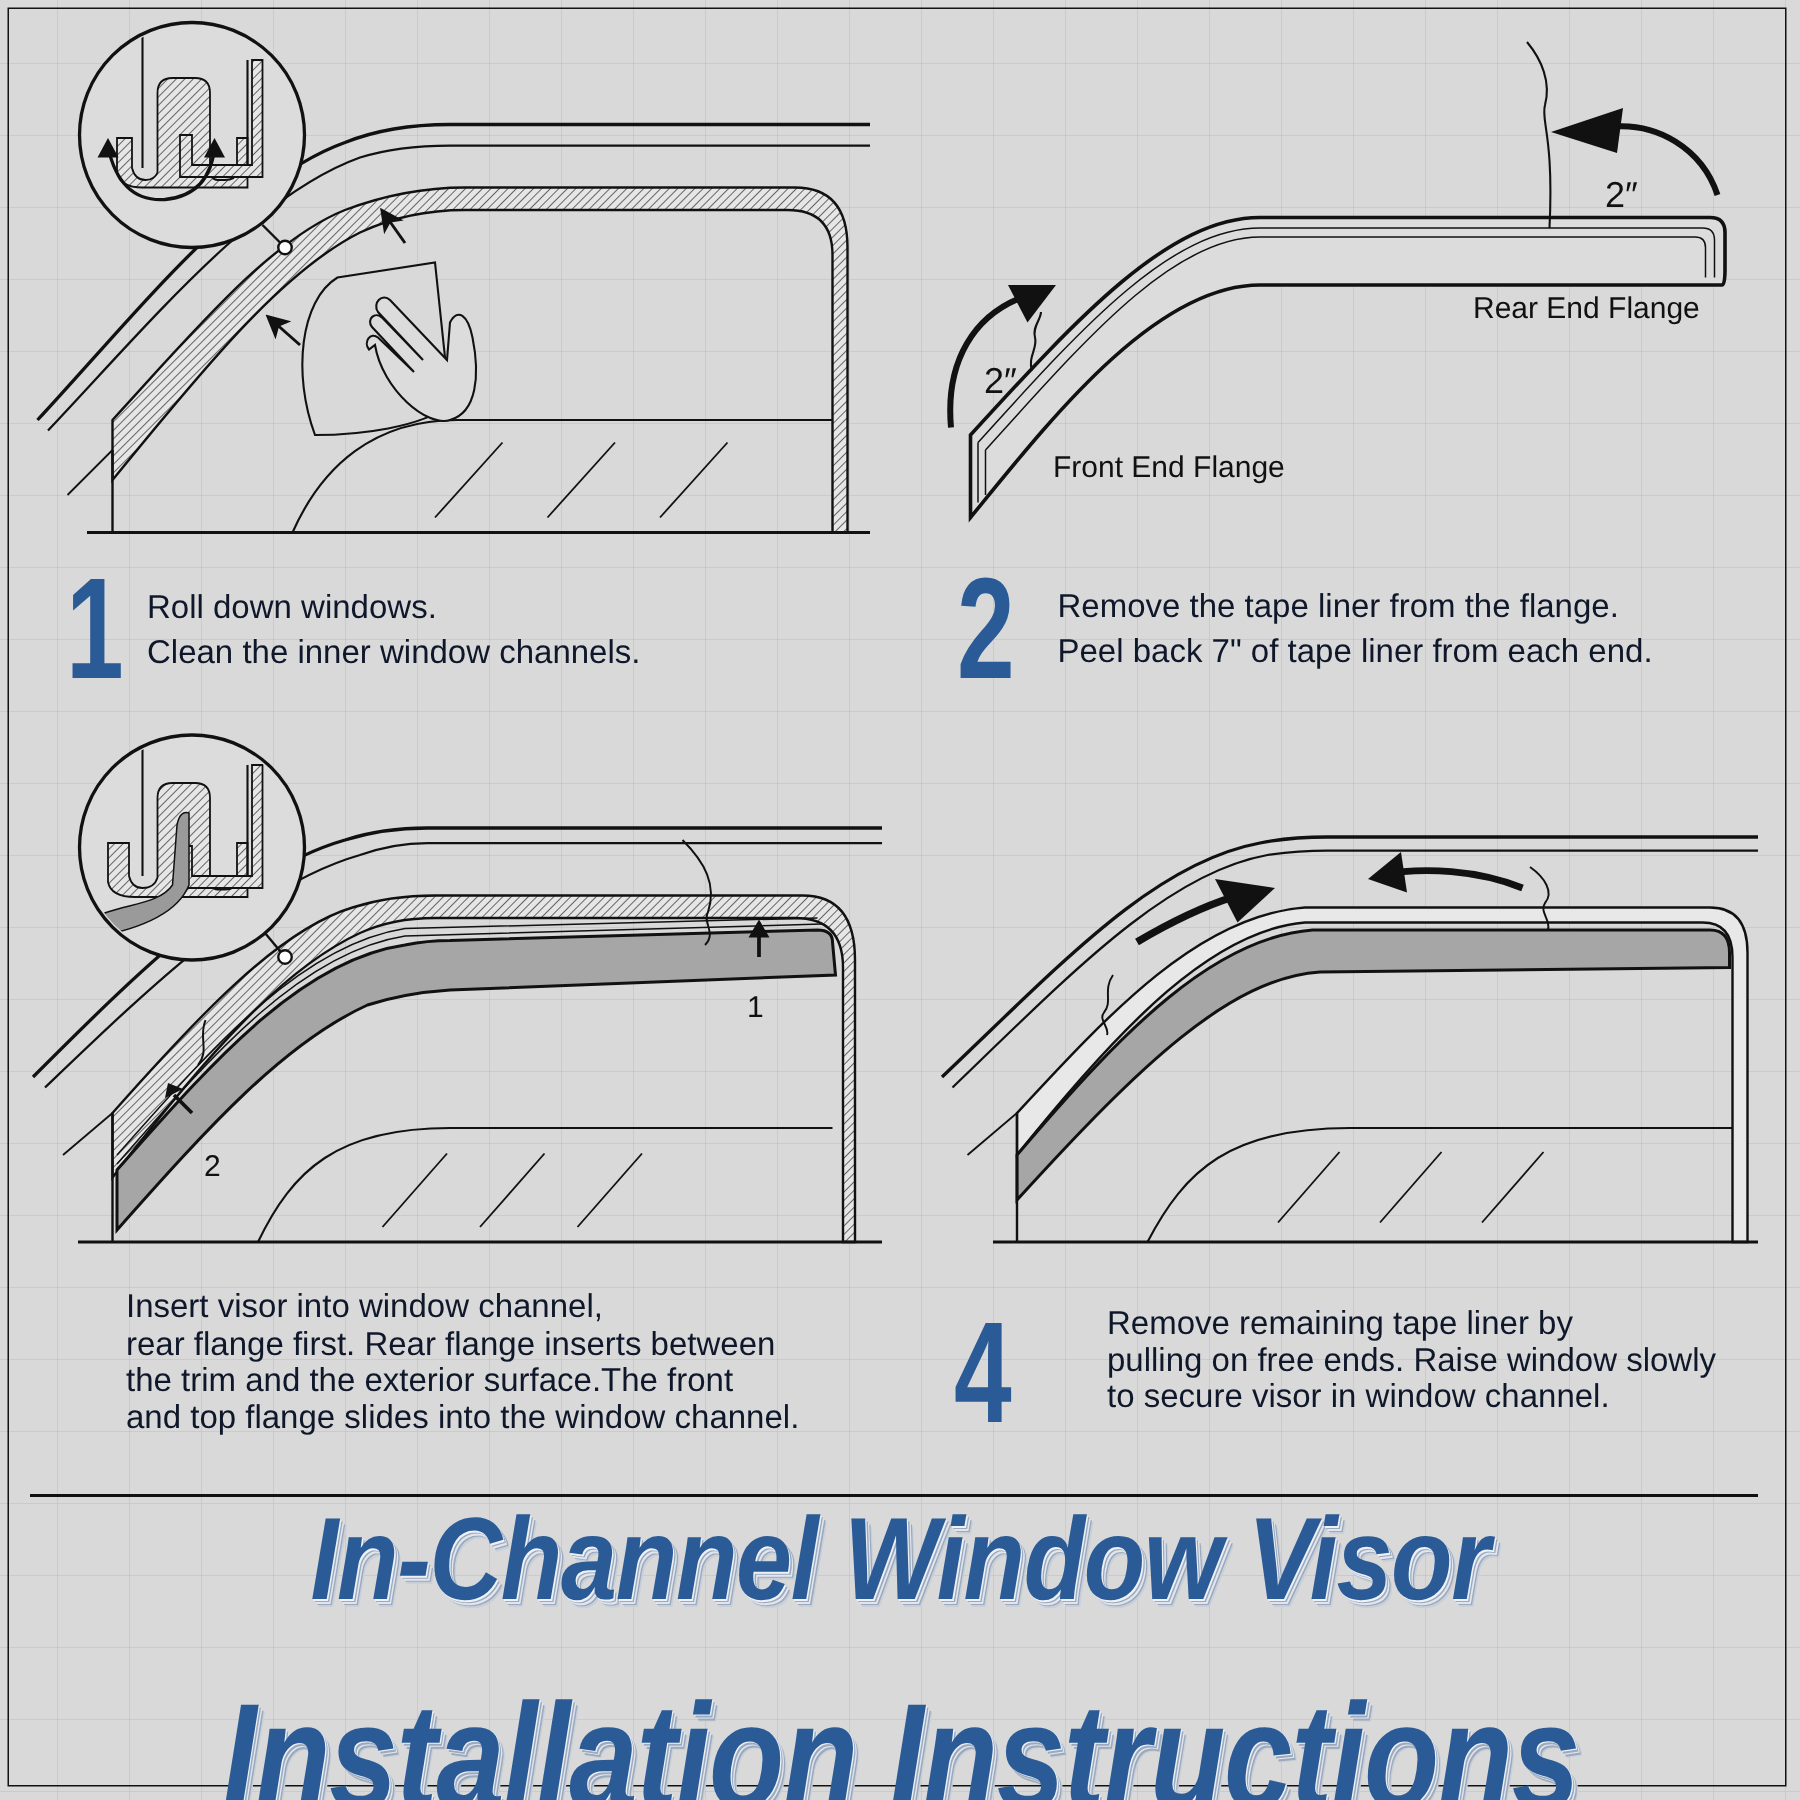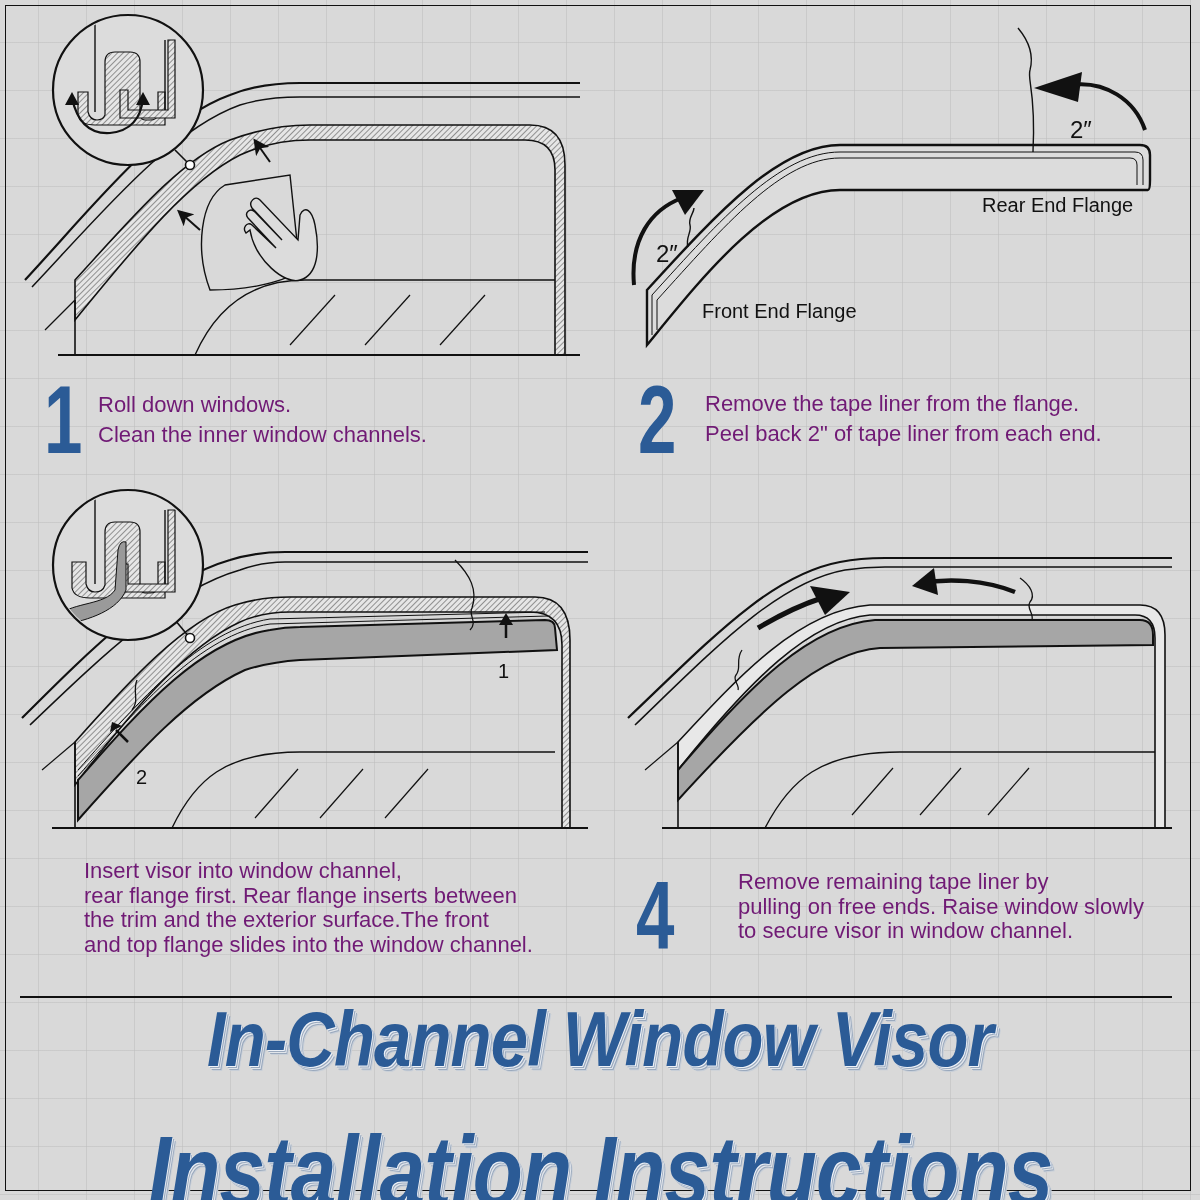--- a/index.html
+++ b/index.html
@@ -30,21 +30,21 @@
     font-family:"Liberation Sans", sans-serif;
     font-weight:bold;
     font-size:96px;
     line-height:1;
     transform:scaleX(0.72);
     transform-origin:left top;
     letter-spacing:-2px;
   }
   .step-text {
     position:absolute;
-    color:#701a75;
+    color:#0f172a;
     font-family:"Liberation Sans", sans-serif;
     font-size:22px;
     line-height:30px;
     white-space:pre-line;
   }
   .step-text.tight { line-height:24.5px; }
   .divider {
     position:absolute; left:20px; top:996px; width:1152px; height:2px; background:#111;
   }
   .title {
@@ -148,21 +148,21 @@
     <path d="M545,130 C535,100 505,80 470,85" fill="none" stroke="#111" stroke-width="4"></path>
     <path d="M482,72 L434,88 L478,102 Z" fill="#111"></path>
 
     <text class="lbl" x="56" y="262" font-size="24">2″</text>
     <text class="lbl" x="470" y="138" font-size="24">2″</text>
     <text class="lbl" x="382" y="212" font-size="20">Rear End Flange</text>
     <text class="lbl" x="102" y="318" font-size="20">Front End Flange</text>
   </svg>
   <div class="step-num" style="left:38px;top:372px;">2</div>
   <div class="step-text" style="left:105px;top:389px;">Remove the tape liner from the flange.
-Peel back 2" of tape liner from each end.</div>
+Peel back 7" of tape liner from each end.</div>
 </div>
 
 <div class="panel" style="left:0;top:480px;width:600px;height:500px;">
   <svg width="600" height="500" viewBox="0 0 600 500">
     <defs>
       <pattern id="hatch3" width="4" height="4" patternUnits="userSpaceOnUse" patternTransform="rotate(45)">
         <rect width="4" height="4" fill="#e6e6e6"></rect>
         <line x1="0" y1="0" x2="0" y2="4" stroke="#555" stroke-width="1.2"></line>
       </pattern>
     </defs>

